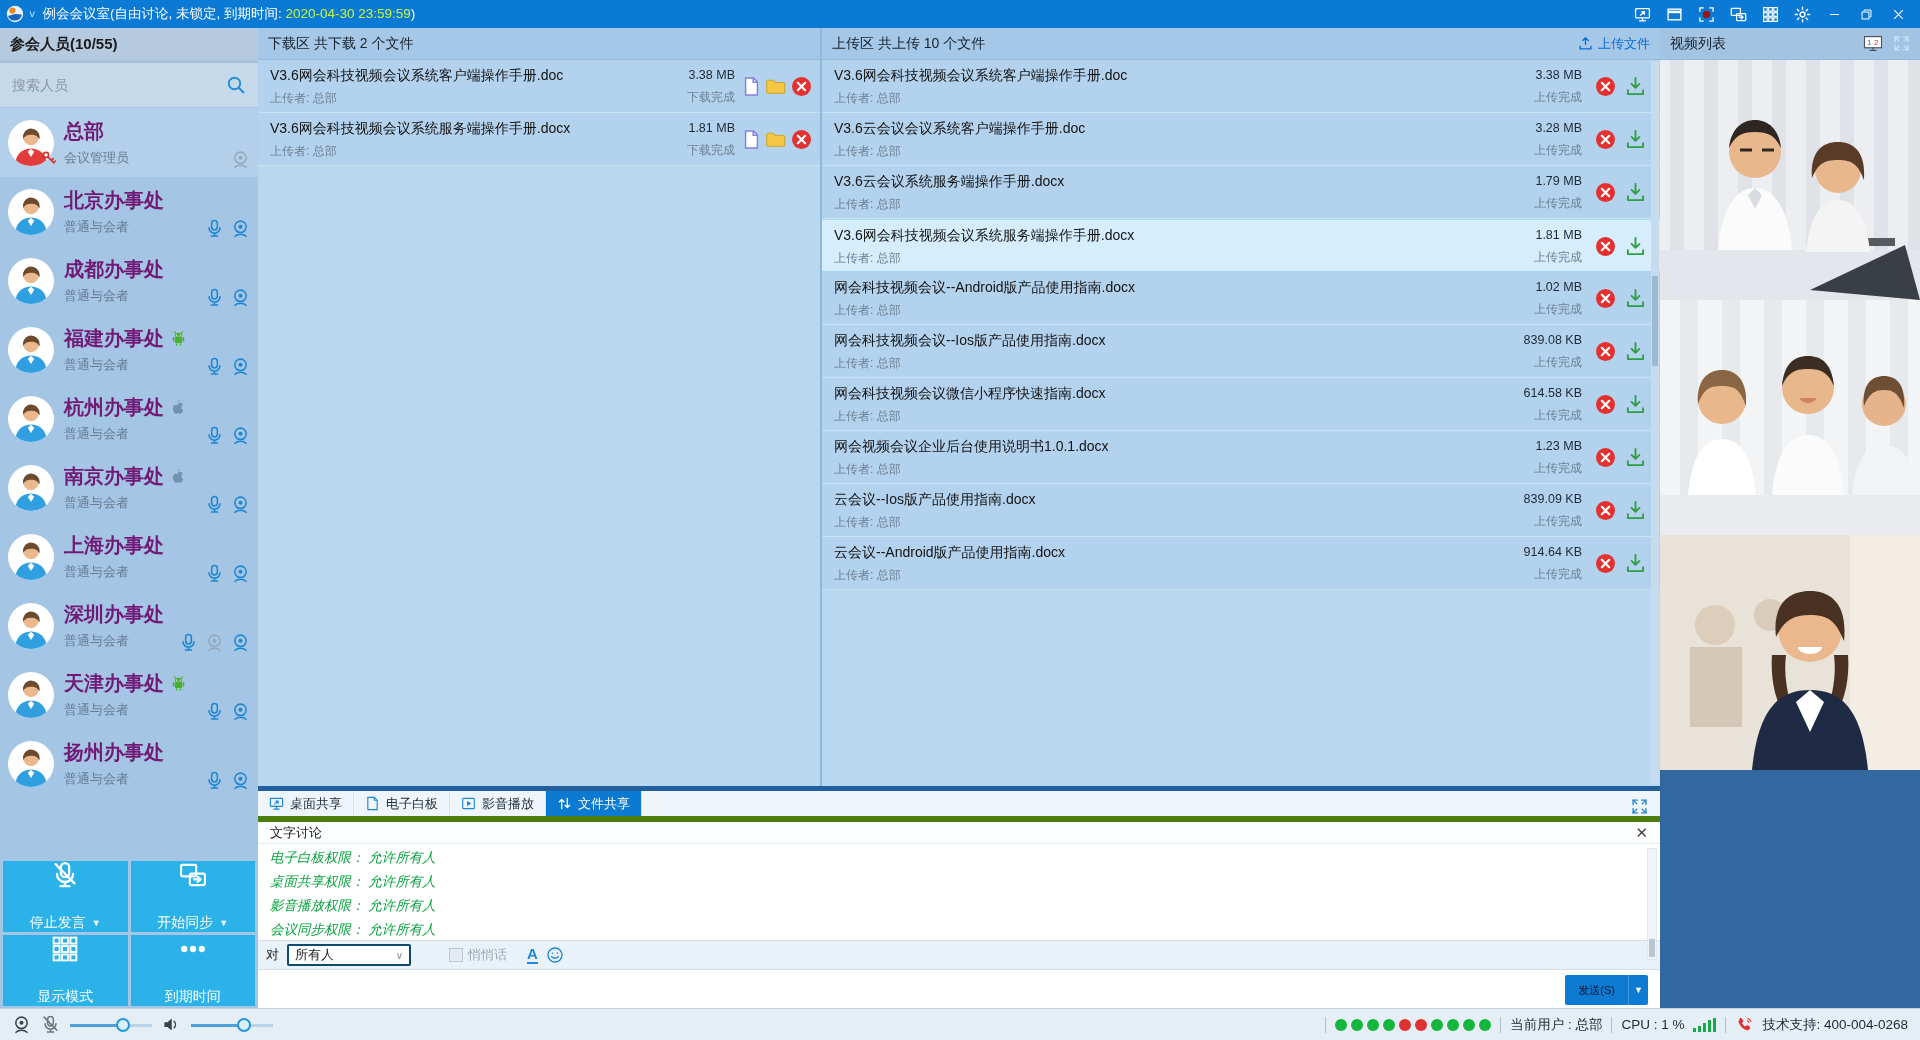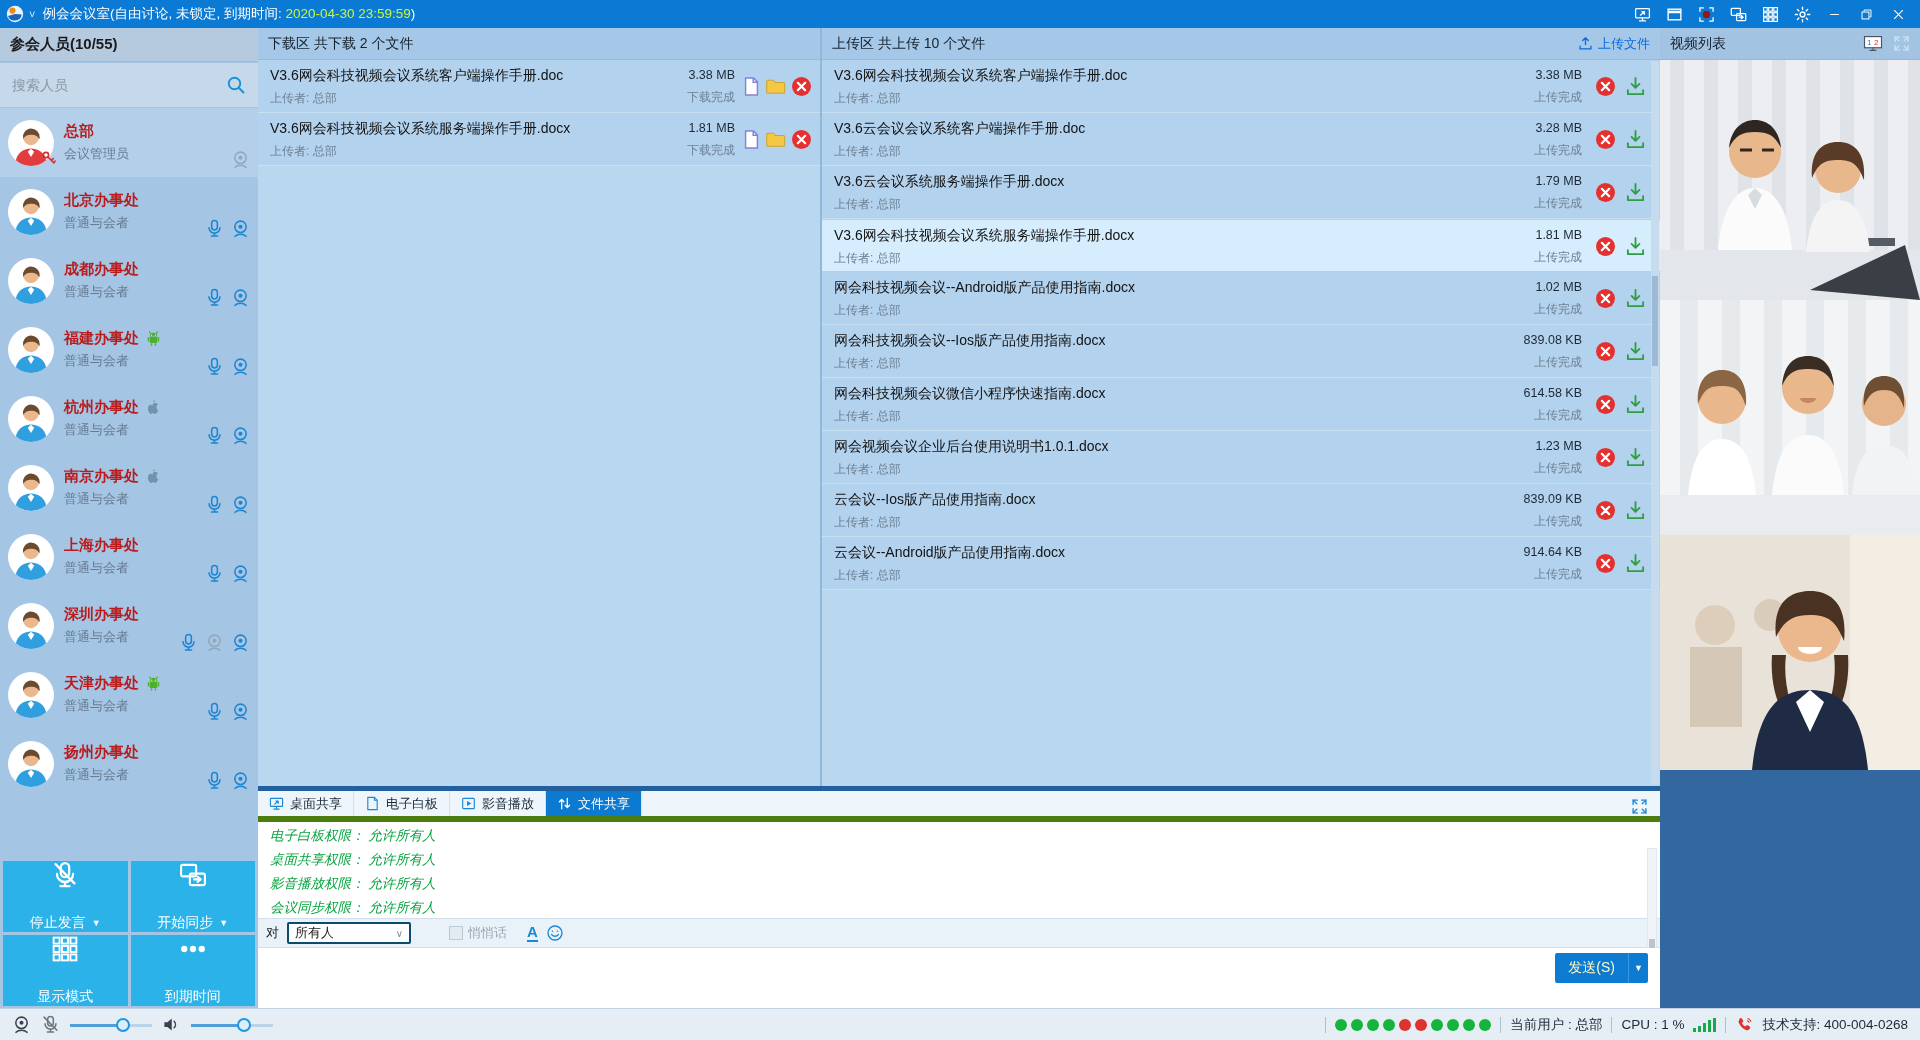--- a/index.html
+++ b/index.html
@@ -31,21 +31,21 @@
   #side-search input::placeholder { color:#8a98a8; }
   #side-search svg { width:20px; height:20px; color:#1e8fd5; }
   .plist { position:absolute; left:0; top:80px; width:258px; height:750px; overflow:hidden; }
   .prow { position:relative; height:69px; display:flex; align-items:center; padding:0 8px; }
   .prow.sel { background:#b4cfe9; }
   .avatar { position:relative; width:46px; height:46px; flex:0 0 46px; }
   .avatar > svg { width:46px; height:46px; }
   .avatar .badge { position:absolute; right:-3px; bottom:0; width:16px; height:16px; }
   .pmeta { margin-left:10px; flex:1; min-width:0; }
   .pname-line { display:flex; align-items:center; gap:6px; }
-  .pname { font-size:15px; font-weight:bold; color:#b91c1c; white-space:nowrap; }
+  .pname { font-size:20px; font-weight:bold; color:#701a75; white-space:nowrap; }
   .plat { width:17px; height:17px; }
   .plat.android { color:#4caf2e; }
   .plat.apple { color:#7491ad; }
   .prole { font-size:13px; color:#667c92; margin-top:4px; }
   .picons { position:absolute; right:8px; bottom:8px; display:flex; gap:7px; }
   .pic { width:19px; height:19px; cursor:pointer; }
   .pic.mic, .pic.cam { color:#1c86d2; }
   .pic.camoff { color:#93a7ba; }
 
   
@@ -113,21 +113,21 @@
     display:flex; align-items:center; padding:0 6px; font-size:13px; color:#222; cursor:pointer; }
   #to-select .cv { margin-left:auto; color:#7d8d9c; font-size:10px; }
   #whisper { display:flex; align-items:center; gap:5px; margin-left:30px; }
   #whisper .box { width:14px; height:14px; background:#e3eaf1; border:1px solid #bcc9d5; }
   #whisper .wl { font-size:13px; color:#9aa8b6; }
   #font-btn { color:#1e87d3; font-size:15px; font-weight:bold; border-bottom:2px solid #1e87d3;
     line-height:1.1; cursor:pointer; margin-left:12px; }
   #emoji-btn { width:18px; height:18px; color:#1e87d3; cursor:pointer; }
   #chat-input { position:relative; height:40px; background:#fff; }
   #send { position:absolute; right:12px; top:5px; height:30px; display:flex; cursor:pointer; }
-  #send .main { background:#0e7bd3; color:#fef9c3; font-size:14px; display:flex; align-items:center;
+  #send .main { background:#0e7bd3; color:#0f172a; font-size:11px; display:flex; align-items:center;
     padding:0 13px; border-radius:2px 0 0 2px; }
   #send .caret { background:#0e7bd3; color:#fff; width:20px; display:flex; align-items:center;
     justify-content:center; font-size:9px; border-left:1px solid #3d98e0; border-radius:0 2px 2px 0; }
 
   
   #videopanel { position:absolute; left:1660px; top:28px; width:260px; height:980px; background:#32689f; }
   #video-head { height:32px; background:#a2c3e2; border-bottom:1px solid #90b9dc; display:flex;
     align-items:center; padding:0 10px; font-size:14px; color:#16222e; }
   #video-head .vicons { margin-left:auto; display:flex; gap:10px; align-items:center; }
   #video-head .vicons svg { cursor:pointer; }
@@ -975,20 +975,24 @@
           <use href="#i-fshare"></use>
         </svg>
         <span>文件共享</span>
       </div>
     </nav>
   <svg id="tab-expand" style="position:absolute;left:1631px;top:798px">
       <use href="#i-expand"></use>
     </svg>
 
   <section id="chat">
+    <div id="chat-head">
+      <span>文字讨论</span>
+      <span id="chat-close">✕</span>
+    </div>
     <div id="chat-msgs">
 
     <div class="msg">电子白板权限： 允许所有人</div>
         <div class="msg">桌面共享权限： 允许所有人</div>
         <div class="msg">影音播放权限： 允许所有人</div>
         <div class="msg">会议同步权限： 允许所有人</div>
       </div>
     <div id="chat-sb">
         <div class="thumb"></div>
       </div>

